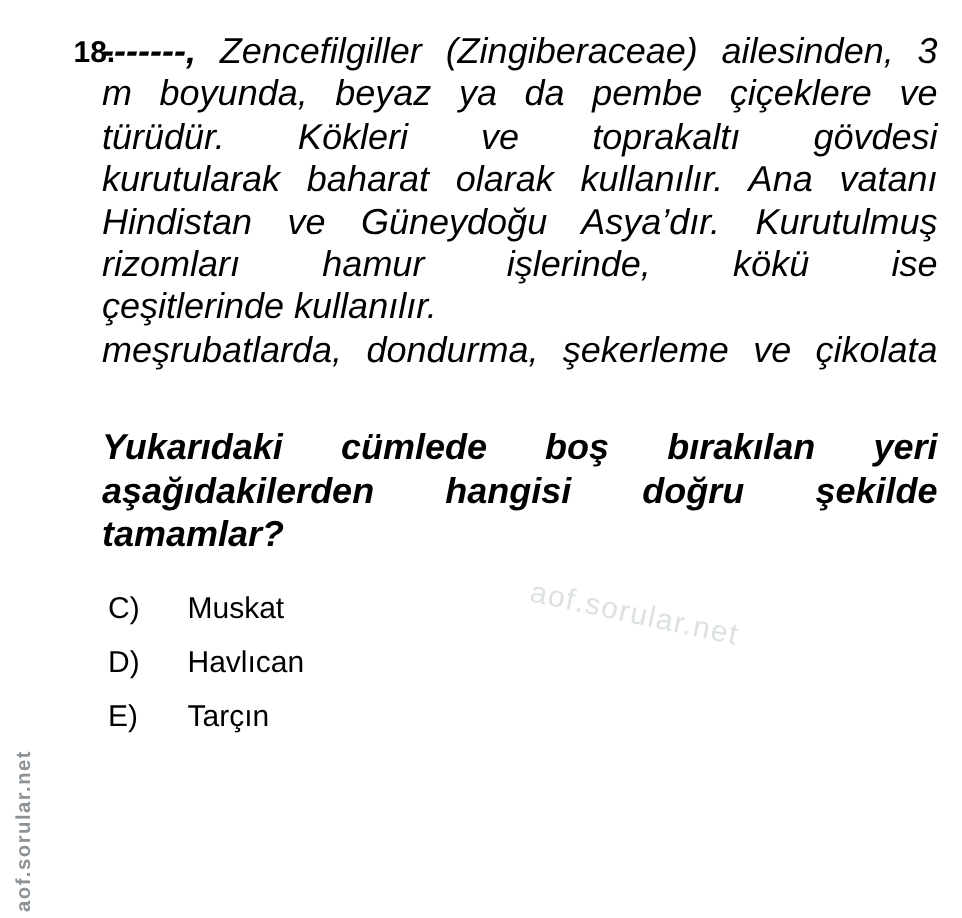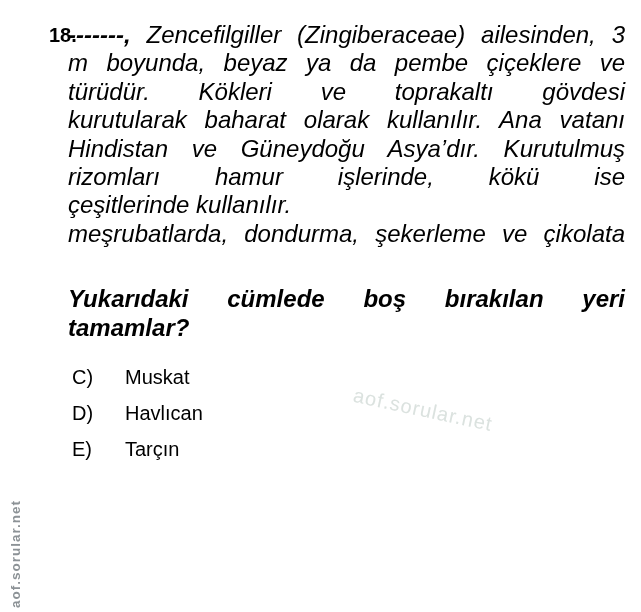--- a/index.html
+++ b/index.html
@@ -95,20 +95,21 @@
       <div class="pline jline">türüdür. Kökleri ve toprakaltı gövdesi</div>
       <div class="pline jline">kurutularak baharat olarak kullanılır. Ana vatanı</div>
       <div class="pline jline">Hindistan ve Güneydoğu Asya’dır. Kurutulmuş</div>
       <div class="pline jline">rizomları hamur işlerinde, kökü ise</div>
       <div class="pline">çeşitlerinde kullanılır.</div>
       <div class="pline jline">meşrubatlarda, dondurma, şekerleme ve çikolata</div>
     </div>
 
     <div class="stem">
       <div class="pline jline bold">Yukarıdaki cümlede boş bırakılan yeri</div>
+      <div class="pline jline bold">aşağıdakilerden hangisi doğru şekilde</div>
       <div class="pline bold">tamamlar?</div>
     </div>
 
     <div class="options">
       <div class="option">
         <span class="olett">C)</span><span class="otext">Muskat</span>
       </div>
       <div class="option">
         <span class="olett">D)</span><span class="otext">Havlıcan</span>
       </div>

